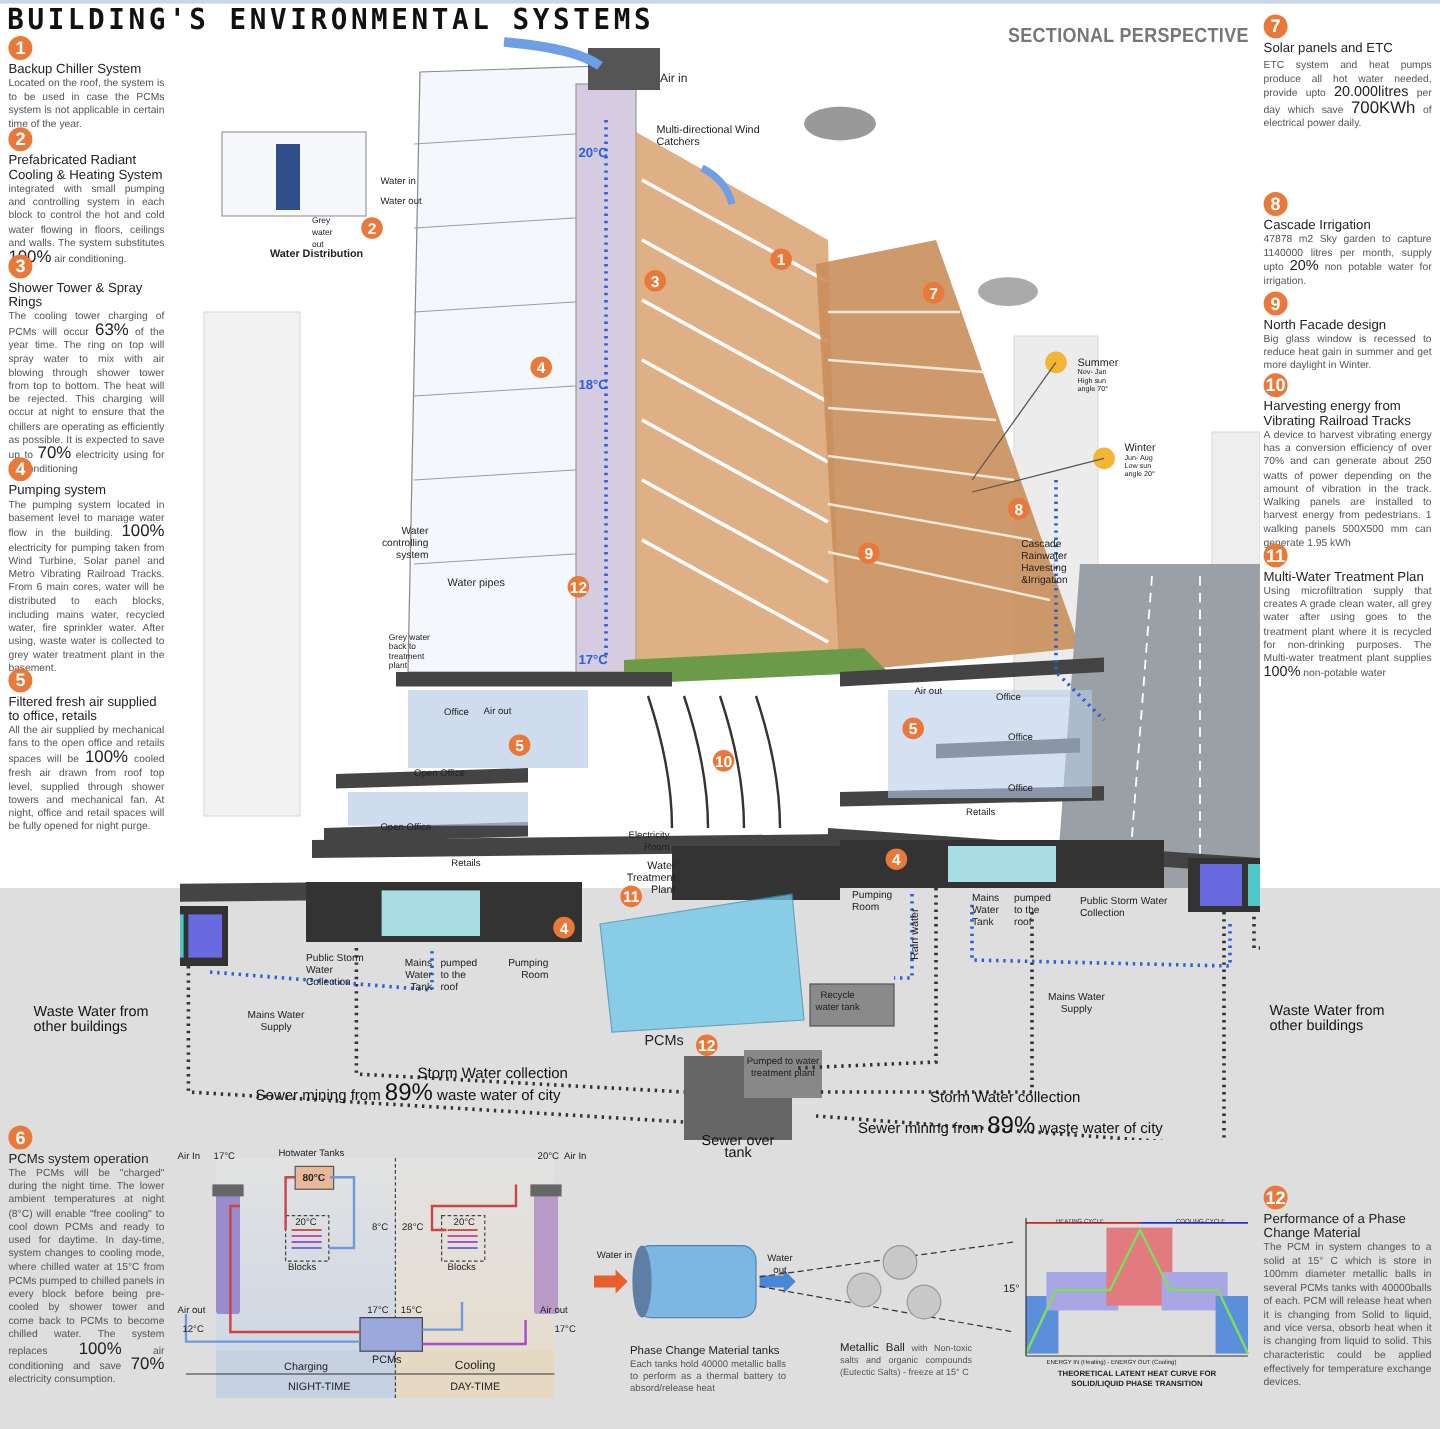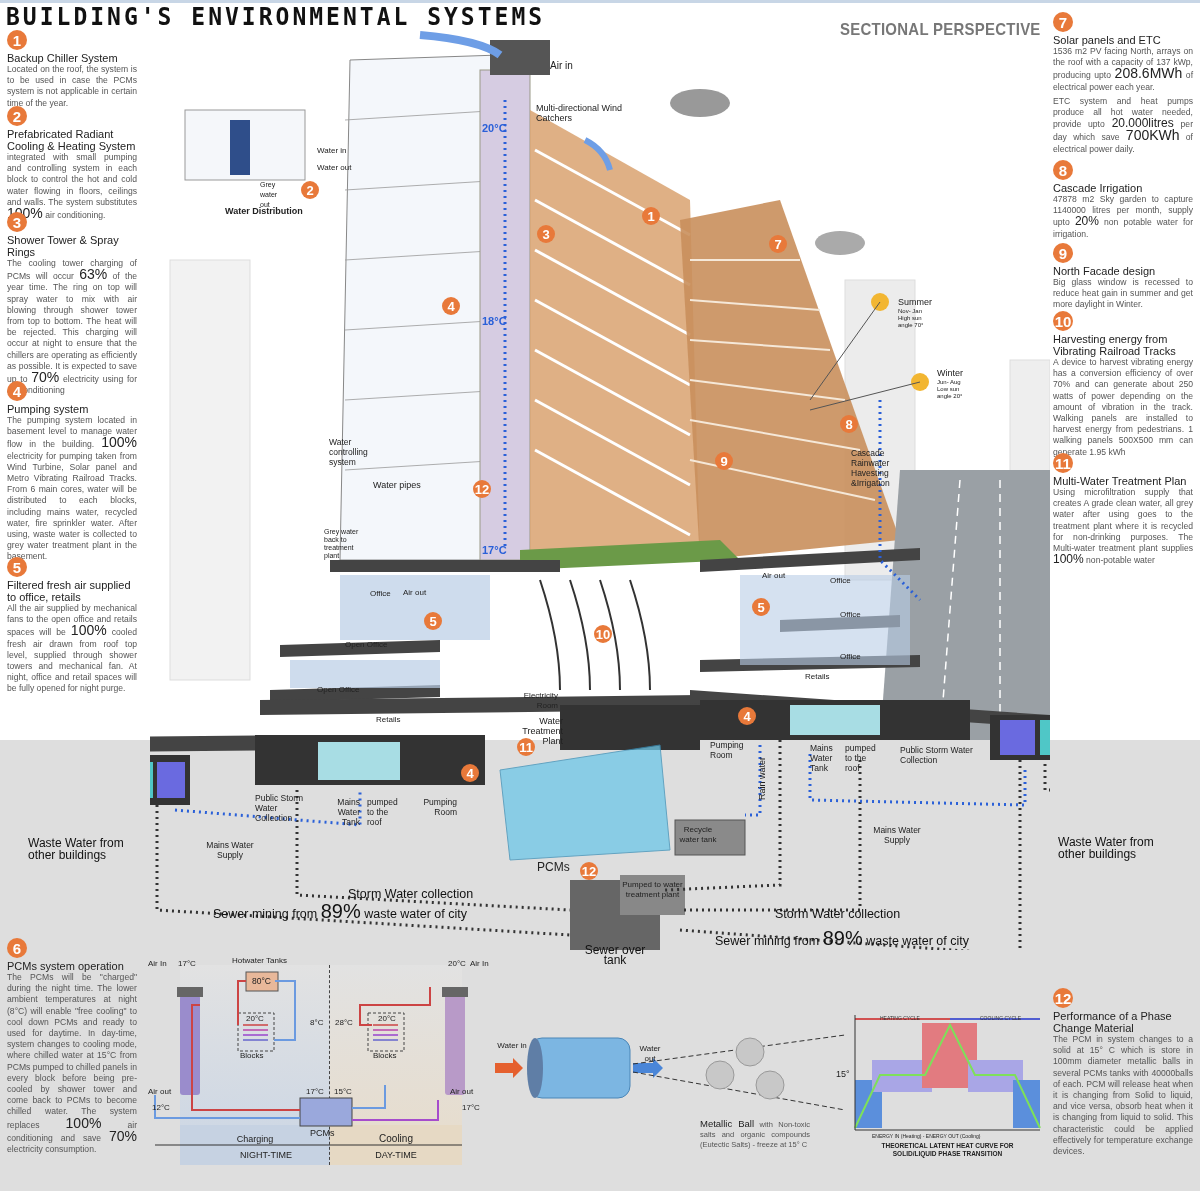--- a/index.html
+++ b/index.html
@@ -145,29 +145,29 @@
   <circle cx="880" cy="302" r="9" fill="#f2b632"></circle>
   <circle cx="920" cy="382" r="9" fill="#f2b632"></circle>
   <line x1="880" y1="302" x2="810" y2="400" stroke="#555"></line>
   <line x1="920" y1="382" x2="810" y2="410" stroke="#555"></line>
 
   <rect x="185" y="110" width="120" height="70" fill="#f5f7fa" stroke="#999"></rect>
   <rect x="230" y="120" width="20" height="55" fill="#2f4e8a"></rect>
 </svg>
 
 <div class="lbl" style="left:550px;top:61px;font-size:10px">Air in</div>
-<div class="lbl" style="left:536px;top:103px;width:90px">Multi-directional Wind Catchers</div>
+<div class="lbl" style="left:547px;top:103px;width:90px">Multi-directional Wind Catchers</div>
 <div class="lbl" style="left:317px;top:146px;font-size:8px">Water in</div>
 <div class="lbl" style="left:317px;top:163px;font-size:8px">Water out</div>
 <div class="lbl" style="left:260px;top:180px;font-size:7px;width:22px">Grey water out</div>
 <div class="lbl" style="left:225px;top:206px;font-weight:bold">Water Distribution</div>
 <div class="lbl blue" style="left:482px;top:123px;font-size:11px">20°C</div>
 <div class="lbl blue" style="left:482px;top:316px;font-size:11px">18°C</div>
 <div class="lbl blue" style="left:482px;top:545px;font-size:11px">17°C</div>
-<div class="lbl" style="left:329px;top:437px;width:40px;text-align:left;font-size:8.5px">Water controlling system</div>
+<div class="lbl" style="left:317px;top:437px;width:40px;text-align:right;font-size:8.5px">Water controlling system</div>
 <div class="lbl" style="left:373px;top:480px">Water pipes</div>
 <div class="lbl" style="left:324px;top:528px;width:45px;font-size:7px;line-height:8px">Grey water back to treatment plant</div>
 
 <div class="lbl" style="left:898px;top:297px;font-size:9px">Summer</div>
 <div class="lbl" style="left:898px;top:308px;width:32px;font-size:6px;line-height:7px">Nov- Jan High sun angle 70°</div>
 <div class="lbl" style="left:937px;top:368px;font-size:9px">Winter</div>
 <div class="lbl" style="left:937px;top:379px;width:32px;font-size:6px;line-height:7px">Jun- Aug Low sun angle 20°</div>
 <div class="lbl" style="left:851px;top:448px;width:62px;font-size:8.5px">Cascade Rainwater Havesting &amp;Irrigation</div>
 
 <div class="lbl" style="left:370px;top:589px;font-size:8px">Office</div>
@@ -256,21 +256,20 @@
 </div>
 <div class="info" style="left:7px;top:938px;width:130px">
   <span class="badge">6</span>
   <h3>PCMs system operation</h3>
   <p><span>The PCMs will be "charged" during the night time. The lower ambient temperatures at night (8°C) will enable "free cooling" to cool down PCMs and ready to used for daytime. In day-time, system changes to cooling mode, where chilled water at 15°C from PCMs pumped to chilled panels in every block before being pre-cooled by shower tower and come back to PCMs to become chilled water. The system replaces</span> <span class="big">100%</span> <span>air conditioning and save</span> <span class="big">70%</span> <span>electricity consumption.</span></p>
 </div>
 
 <div class="info" style="left:1053px;top:12px;width:140px">
   <span class="badge">7</span>
   <h3>Solar panels and ETC</h3>
-  <p><span>1536 m2 PV facing North, arrays on the roof with a capacity of 137 kWp, producing upto</span> <span class="big">208.6MWh</span> <span>of electrical power each year.</span></p>
   <p style="margin-top:3px"><span>ETC system and heat pumps produce all hot water needed, provide upto</span> <span class="mid">20.000litres</span> <span>per day which save</span> <span class="big">700KWh</span> <span>of electrical power daily.</span></p>
 </div>
 <div class="info" style="left:1053px;top:160px;width:140px">
   <span class="badge">8</span>
   <h3>Cascade Irrigation</h3>
   <p><span>47878 m2 Sky garden to capture 1140000 litres per month, supply upto</span> <span class="mid">20%</span> <span>non potable water for irrigation.</span></p>
 </div>
 <div class="info" style="left:1053px;top:243px;width:140px">
   <span class="badge">9</span>
   <h3>North Facade design</h3>
@@ -321,21 +320,21 @@
     <path d="M160,145 L52,145 L52,40 L60,40" stroke="#c44" stroke-width="2" fill="none"></path>
     <path d="M160,153 L15,153 L15,130" stroke="#6b9ae0" stroke-width="2" fill="none"></path>
     <path d="M212,143 L245,143 L245,120" stroke="#6b9ae0" stroke-width="2" fill="none"></path>
     <path d="M212,155 L298,155 L298,135" stroke="#a64ccc" stroke-width="2" fill="none"></path>
     <path d="M135,16 L155,16 L155,75 L134,75" stroke="#6b9ae0" stroke-width="2" fill="none"></path>
     <path d="M106,16 L98,16 L98,60" stroke="#c44" stroke-width="2" fill="none"></path>
     <path d="M232,60 L220,60 L220,40 L290,40 L290,22" stroke="#c44" stroke-width="2" fill="none"></path>
     <line x1="15" y1="180" x2="322" y2="180" stroke="#333"></line>
   </svg>
   <div class="lbl" style="left:92px;top:-9px;font-size:8px">Hotwater Tanks</div>
-  <div class="lbl" style="left:112px;top:11px;font-size:8.5px;font-weight:normal">80°C</div>
+  <div class="lbl" style="left:112px;top:11px;font-size:8.5px;font-weight:bold">80°C</div>
   <div class="lbl" style="left:106px;top:49px;font-size:8px">20°C</div>
   <div class="lbl" style="left:238px;top:49px;font-size:8px">20°C</div>
   <div class="lbl" style="left:100px;top:86px;font-size:8px">Blocks</div>
   <div class="lbl" style="left:233px;top:86px;font-size:8px">Blocks</div>
   <div class="lbl" style="left:170px;top:53px;font-size:8px">8°C</div>
   <div class="lbl" style="left:195px;top:53px;font-size:8px">28°C</div>
   <div class="lbl" style="left:166px;top:122px;font-size:8px">17°C</div>
   <div class="lbl" style="left:194px;top:122px;font-size:8px">15°C</div>
   <div class="lbl" style="left:170px;top:163px;font-size:9px">PCMs</div>
   <div class="lbl" style="left:8px;top:-6px;font-size:8px">Air In</div>
@@ -359,20 +358,24 @@
     <polygon points="0,33 18,33 18,28 28,38 18,48 18,43 0,43" fill="#e5602e"></polygon>
     <polygon points="138,33 158,33 158,28 168,38 158,48 158,43 138,43" fill="#4a86d8"></polygon>
     <line x1="138" y1="34" x2="350" y2="5" stroke="#333" stroke-dasharray="5,3"></line>
     <line x1="138" y1="42" x2="350" y2="80" stroke="#333" stroke-dasharray="5,3"></line>
     <circle cx="225" cy="45" r="14" fill="#c8c8c8" stroke="#999"></circle>
     <circle cx="255" cy="22" r="14" fill="#c8c8c8" stroke="#999"></circle>
     <circle cx="275" cy="55" r="14" fill="#c8c8c8" stroke="#999"></circle>
   </svg>
   <div class="lbl" style="left:2px;top:11px;width:30px;text-align:center;font-size:8px">Water in</div>
   <div class="lbl" style="left:140px;top:14px;width:30px;text-align:center;font-size:8px">Water out</div>
+  <div class="info" style="left:30px;top:88px;width:130px;font-size:8px;line-height:10px">
+    <h3 style="font-size:9.5px">Phase Change Material tanks</h3>
+    <p>Each tanks hold 40000 metallic balls to perform as a thermal battery to absord/release heat</p>
+  </div>
   <div class="info" style="left:205px;top:89px;width:110px;font-size:7.5px;line-height:10px">
     <span style="font-size:9.5px;color:#222">Metallic Ball</span>
     <span>with Non-toxic salts and organic compounds (Eutectic Salts) - freeze at 15° C</span>
   </div>
 </div>
 
 <div style="position:absolute;left:850px;top:1005px;width:195px;height:160px">
   <svg width="195" height="130" style="position:absolute;left:0;top:0">
     <rect x="5" y="75" width="27" height="48" fill="#5b8fdc"></rect>
     <rect x="22" y="55" width="60" height="32" fill="#a9a6e6"></rect>

